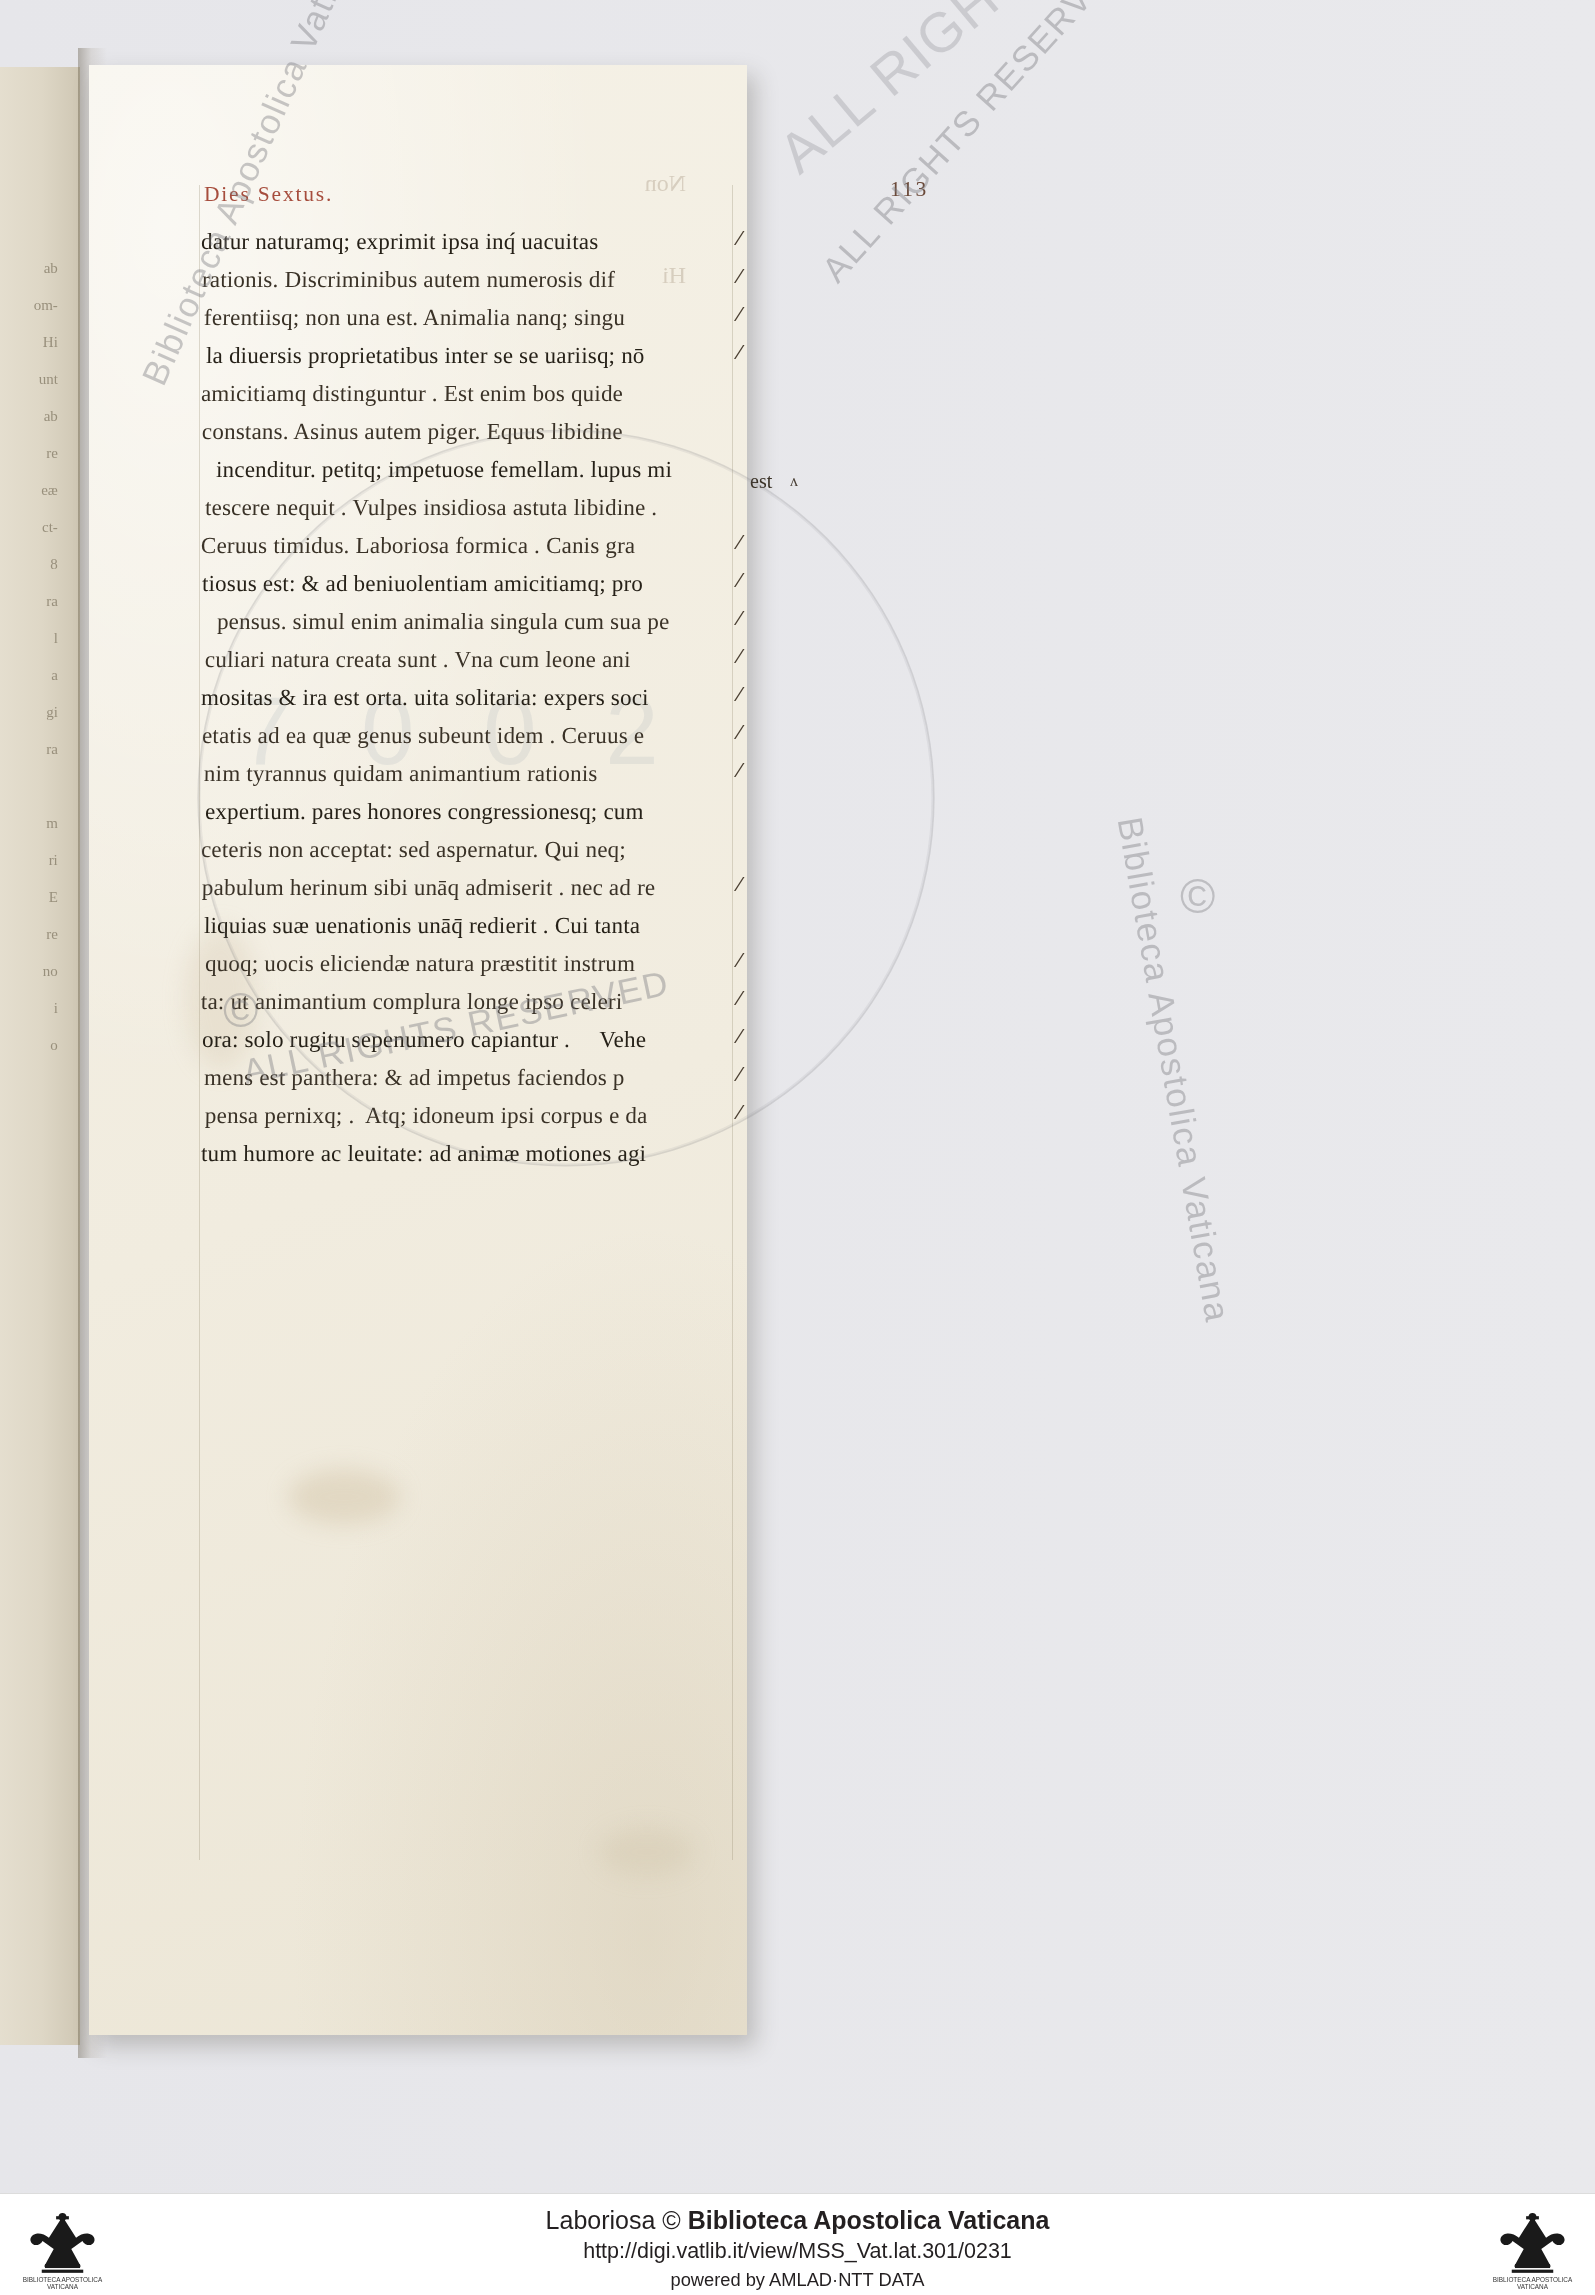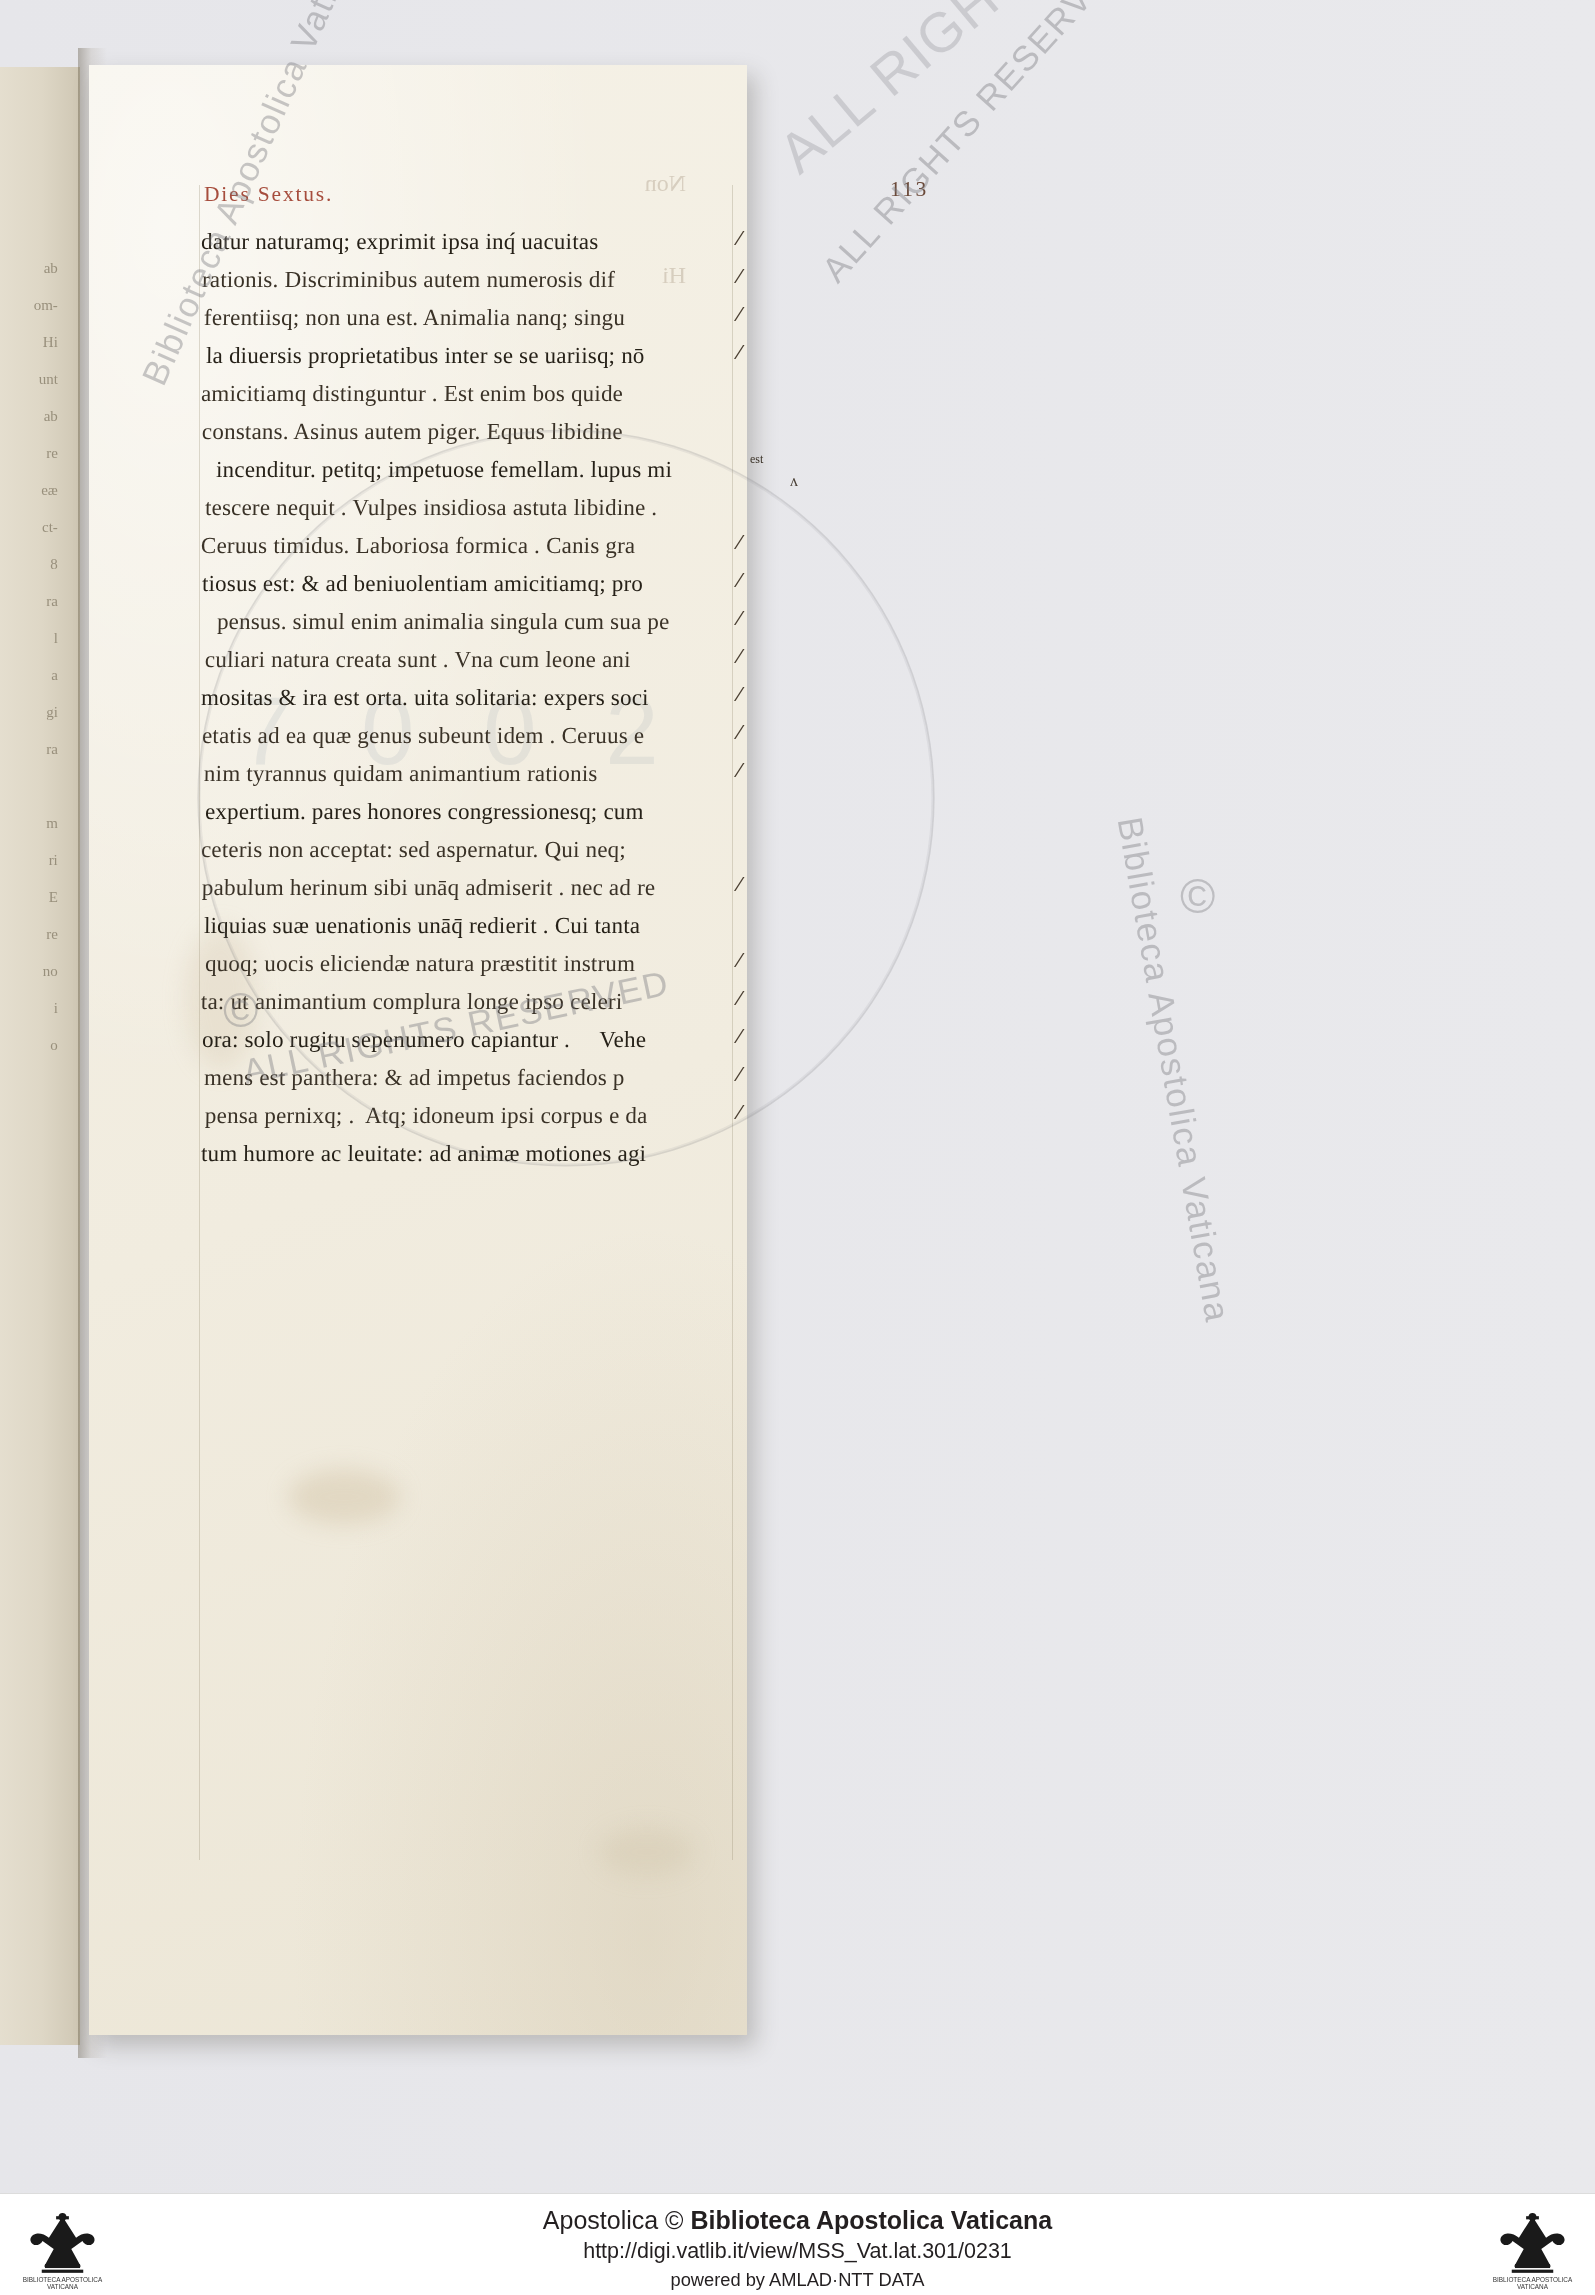--- a/index.html
+++ b/index.html
@@ -139,23 +139,23 @@
     position: absolute;
     right: -12.8px;
     color: #4a3f32;
     font-size: 21px;
   }
   .lwrap { position: relative; }
 
   
   #margin-note {
     position: absolute;
-    left: 750px; top: 452px;
-    font-family: "Liberation Serif", serif;
-    font-size: 12px;
+    left: 750px; top: 470px;
+    font-family: "Liberation Serif", serif;
+    font-size: 20px;
     color: #3a3227;
   }
   #margin-caret {
     position: absolute;
     left: 790px; top: 472px;
     font-family: "Liberation Serif", serif;
     font-size: 16px;
     color: #4a4036;
   }
 
@@ -447,21 +447,21 @@
         <rect x="30" y="74" width="44" height="5"></rect>
         <rect x="26" y="81" width="52" height="4"></rect>
         <path d="M44 14 h16 v4 h-16z" fill="#1a1a1a"></path>
       </g>
     </svg>
     <div class="crest-caption">BIBLIOTECA APOSTOLICA VATICANA</div>
   </div>
 
   <div id="footer-center">
     <div id="footer-line1">
-      <span>Apostolica © </span><b>Biblioteca Apostolica Vaticana</b>
+      <span>Laboriosa © </span><b>Biblioteca Apostolica Vaticana</b>
     </div>
     <div id="footer-line2">http://digi.vatlib.it/view/MSS_Vat.lat.301/0231</div>
     <div id="footer-line3">powered by AMLAD·NTT DATA</div>
   </div>
 
   <div class="crest" id="crest-right">
     <svg viewBox="0 0 104 104" width="83" height="83" aria-hidden="true">
       <g fill="#1a1a1a">
         <path d="M52 10 c-3 0 -5 2 -5 5 0 2 1 3 2 4 l-14 22 c-5 -4 -11 -6 -16 -5 -5 1 -8 5 -7 9 1 4 5 6 9 5 3 -1 5 -3 6 -5 l14 10 -12 22 h46 l-12 -22 14 -10 c1 2 3 4 6 5 4 1 8 -1 9 -5 1 -4 -2 -8 -7 -9 -5 -1 -11 1 -16 5 l-14 -22 c1 -1 2 -2 2 -4 0 -3 -2 -5 -5 -5z"></path>
         <rect x="30" y="74" width="44" height="5"></rect>

